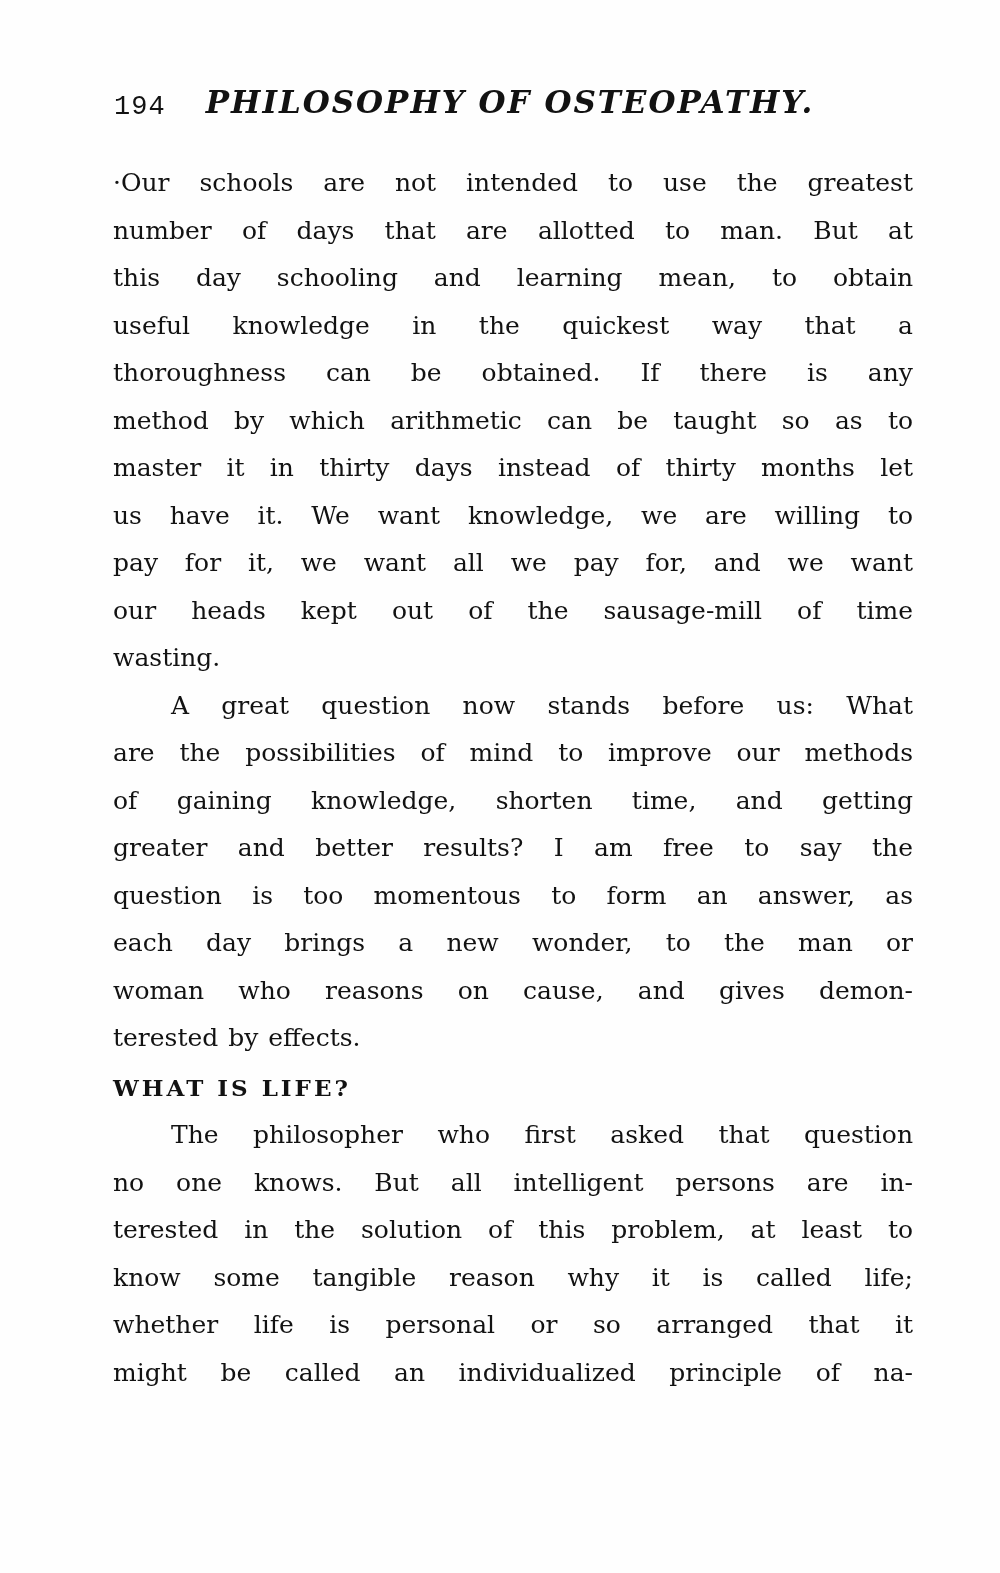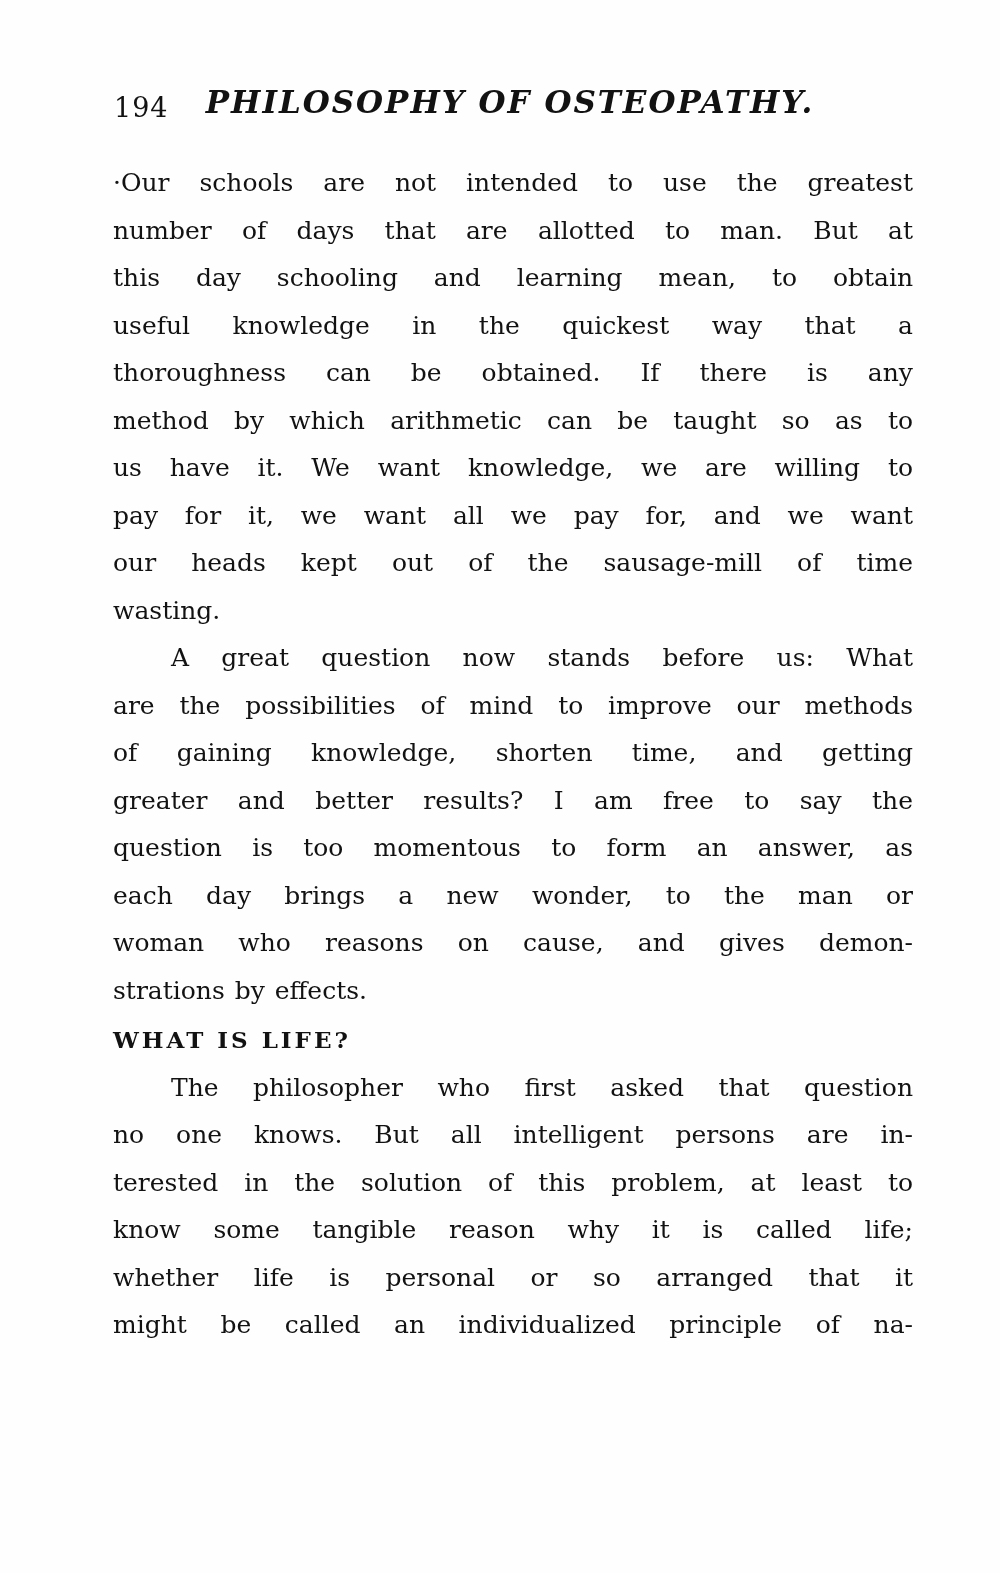--- a/index.html
+++ b/index.html
@@ -23,20 +23,21 @@
     left: 0;
     width: 1000px;
     height: 44px;
   }
   .page-number {
     position: absolute;
     left: 114px;
     top: 8px;
     font-size: 27px;
     letter-spacing: 1px;
+    font-family: Liberation Mono, monospace;
   }
   .running-title {
     position: absolute;
     left: 10px;
     top: 0;
     width: 1000px;
     text-align: center;
     font-size: 31px;
     font-weight: bold;
     font-style: italic;
@@ -84,35 +85,36 @@
 
   <div class="body-text">
 
     <div>
       <div class="line">·Our schools are not intended to use the greatest</div>
       <div class="line">number of days that are allotted to man.  But at</div>
       <div class="line">this day schooling and learning mean, to obtain</div>
       <div class="line">useful knowledge in the quickest way that a</div>
       <div class="line">thoroughness can be obtained.  If there is any</div>
       <div class="line">method by which arithmetic can be taught so as to</div>
+      <div class="line">master it in thirty days instead of thirty months let</div>
       <div class="line">us have it.  We want knowledge, we are willing to</div>
       <div class="line">pay for it, we want all we pay for, and we want</div>
       <div class="line">our heads kept out of the sausage-mill of time</div>
       <div class="line lastline">wasting.</div>
     </div>
 
     <div>
       <div class="line indent">A great question now stands before us:  What</div>
       <div class="line">are the possibilities of mind to improve our methods</div>
       <div class="line">of gaining knowledge, shorten time, and getting</div>
       <div class="line">greater and better results?  I am free to say the</div>
       <div class="line">question is too momentous to form an answer, as</div>
       <div class="line">each day brings a new wonder, to the man or</div>
       <div class="line">woman who reasons on cause, and gives demon-</div>
-      <div class="line lastline">strations by effects.</div>
+      <div class="line lastline">terested by effects.</div>
     </div>
 
     <div class="section-heading">WHAT IS LIFE?</div>
 
     <div>
       <div class="line indent">The philosopher who first asked that question</div>
       <div class="line">no one knows.  But all intelligent persons are in-</div>
       <div class="line">terested in the solution of this problem, at least to</div>
       <div class="line">know some tangible reason why it is called life;</div>
       <div class="line">whether life is personal or so arranged that it</div>

